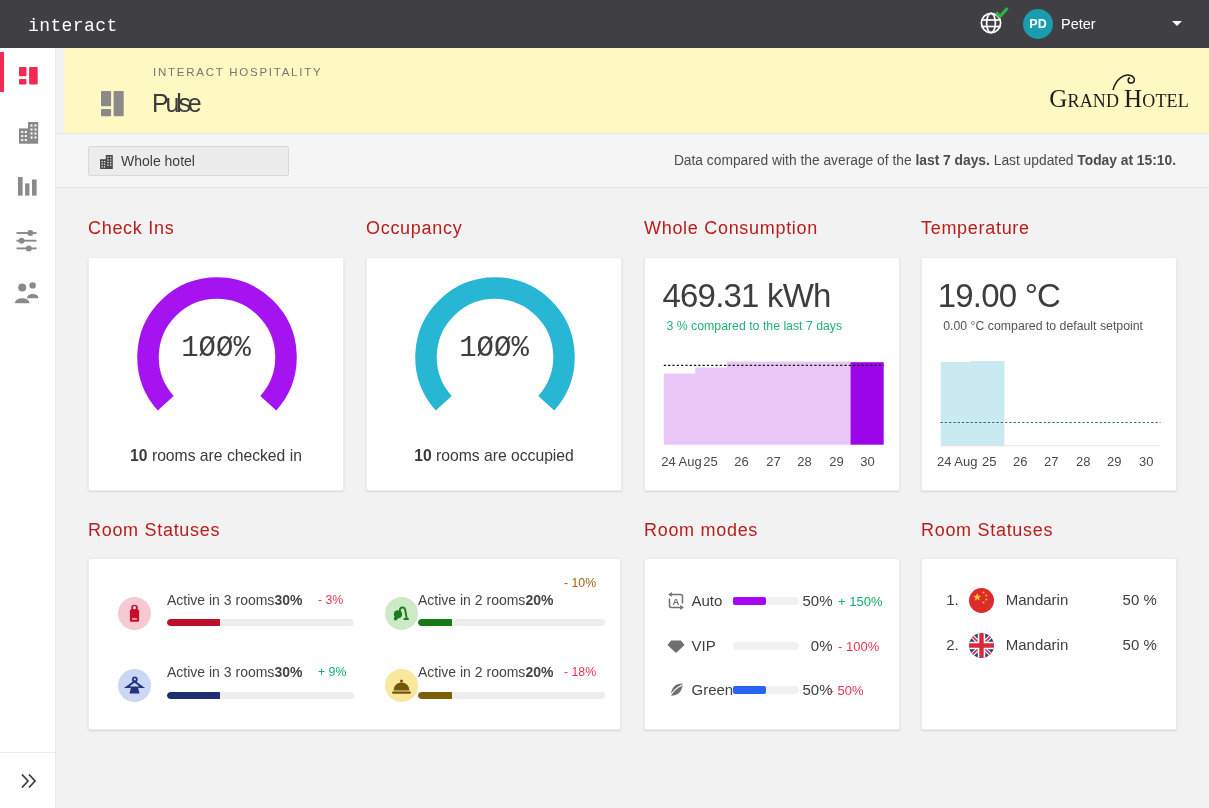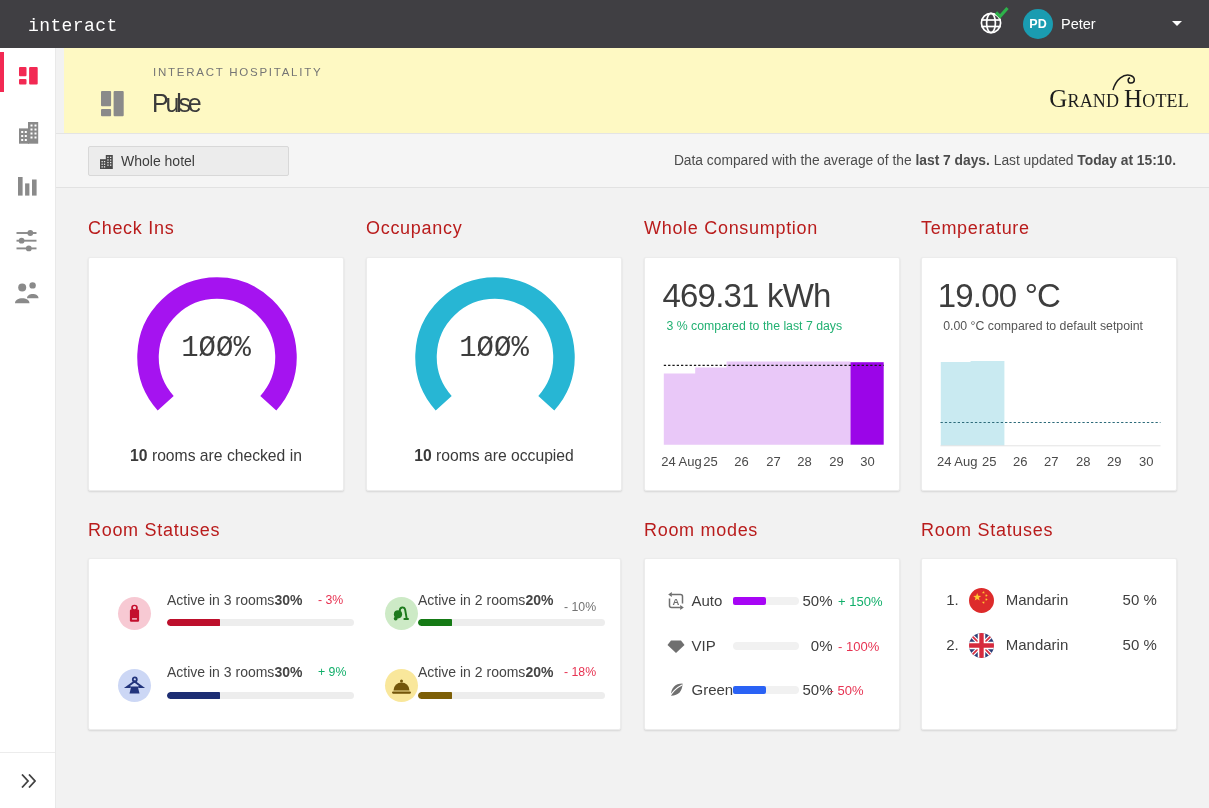--- a/index.html
+++ b/index.html
@@ -223,21 +223,21 @@
 
     <div class="circ" style="left:295.5px;top:38px;width:33px;height:33px;background:#cdeac6">
       <svg width="33" height="33">
           <path d="M14.8 14.2 C14.4 9.8 19.6 9 20.2 13 L21.6 21.2" stroke="#1d7a1d" stroke-width="1.9" fill="none"></path>
           <circle cx="13" cy="17.3" r="4.1" fill="#1d7a1d"></circle>
           <circle cx="10.7" cy="21.6" r="1.9" fill="#1d7a1d"></circle>
           <rect x="18.4" y="21" width="5.6" height="2" rx="1" fill="#1d7a1d"></rect>
         </svg>
     </div>
     <div class="rstext" style="position:absolute;left:329px;top:33px">Active in 2 rooms<b>20%</b></div>
-    <div class="subnote" style="left:475px;top:41px;color:#737373">- 10%</div>
+    <div class="subnote" style="left:475px;top:17px;color:#a16207">- 10%</div>
     <div class="rsbar" style="left:329px;top:60px;width:187px">
         <div class="rsfill" style="width:34px;background:#157a15"></div>
       </div>
 
     <div class="circ" style="left:29px;top:110px;width:33px;height:33px;background:#ccd7f5">
       <svg width="33" height="33">
           <g stroke="#22347c" fill="none">
             <circle cx="16.8" cy="10.4" r="2" stroke-width="1.8"></circle>
             <path d="M16.5 12.5 L9 18 h3 M16.5 12.5 L24 18 h-3" stroke-width="2" stroke-linecap="round"></path>
           </g>

